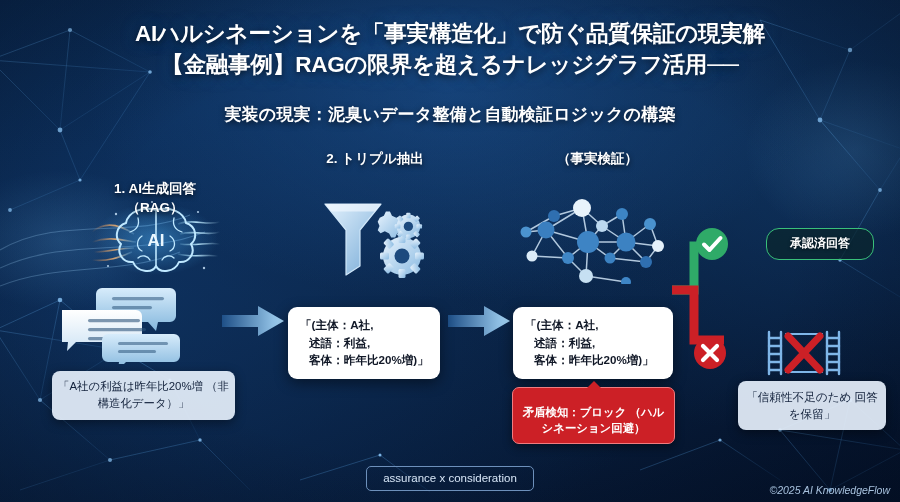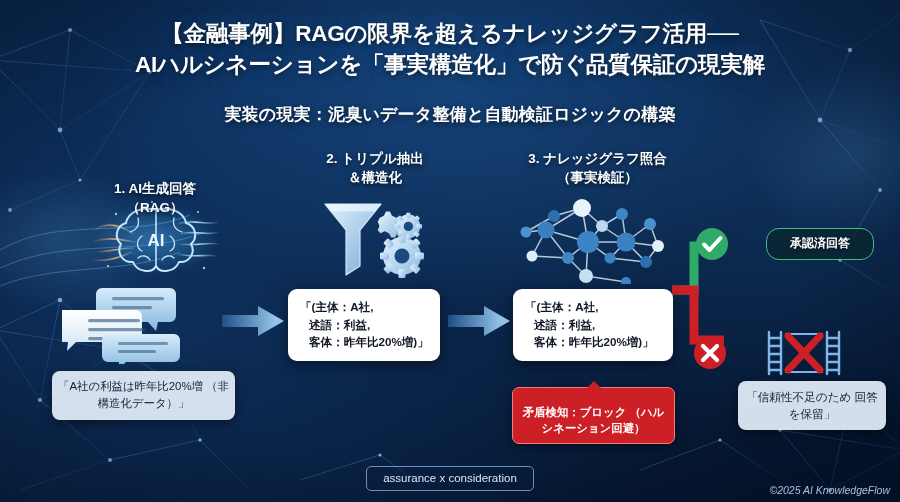--- a/index.html
+++ b/index.html
@@ -68,20 +68,21 @@
 
   
   .card {
     position: absolute;
     background: #ffffff;
     border-radius: 9px;
     color: #111827;
     font-weight: bold;
     z-index: 7;
     box-shadow: 0 4px 14px rgba(0,0,0,0.45);
+    margin-top: 18px;
   }
   .card .ln { display: block; white-space: nowrap; }
 
   #card-triple-1 {
     left: 288px; top: 289px; width: 152px;
     padding: 9px 10px 10px 12px;
     font-size: 11.6px; line-height: 17.5px;
   }
   #card-triple-2 {
     left: 513px; top: 289px; width: 160px;
@@ -251,35 +252,33 @@
       <ellipse cx="855" cy="150" rx="110" ry="90" fill="url(#glow1)" opacity="0.30"></ellipse>
       <g stroke="#9fd6ff" stroke-width="1.1" fill="none" opacity="0.30">
         <path d="M0 250 C 60 215, 130 240, 190 215"></path>
         <path d="M0 268 C 70 236, 140 258, 205 232"></path>
         <path d="M0 286 C 60 262, 120 276, 180 252"></path>
       </g>
     </svg>
   </div>
 
   <div class="title-block">
+    <div class="title-line">AIハルシネーションを「事実構造化」で防ぐ品質保証の現実解</div>
     <div class="title-line">【金融事例】RAGの限界を超えるナレッジグラフ活用──</div>
-    <div class="title-line">AIハルシネーションを「事実構造化」で防ぐ品質保証の現実解</div>
   </div>
   <div class="subtitle">実装の現実：泥臭いデータ整備と自動検証ロジックの構築</div>
 
   <div class="step-head" id="step1-head">
     <div>1. AI生成回答</div>
     <div>（RAG）</div>
   </div>
   <div class="step-head" id="step2-head">
     <div>2. トリプル抽出</div>
-    <div>＆構造化</div>
   </div>
   <div class="step-head" id="step3-head">
-    <div>3. ナレッジグラフ照合</div>
     <div>（事実検証）</div>
   </div>
 
   <div class="ico" id="icon-brain">
     <svg viewBox="0 0 128 86">
       <defs>
         <radialGradient id="brainGlow" cx="50%" cy="50%" r="50%">
           <stop offset="0%" stop-color="#4fb6ff" stop-opacity="0.45"></stop>
           <stop offset="100%" stop-color="#4fb6ff" stop-opacity="0"></stop>
         </radialGradient>

